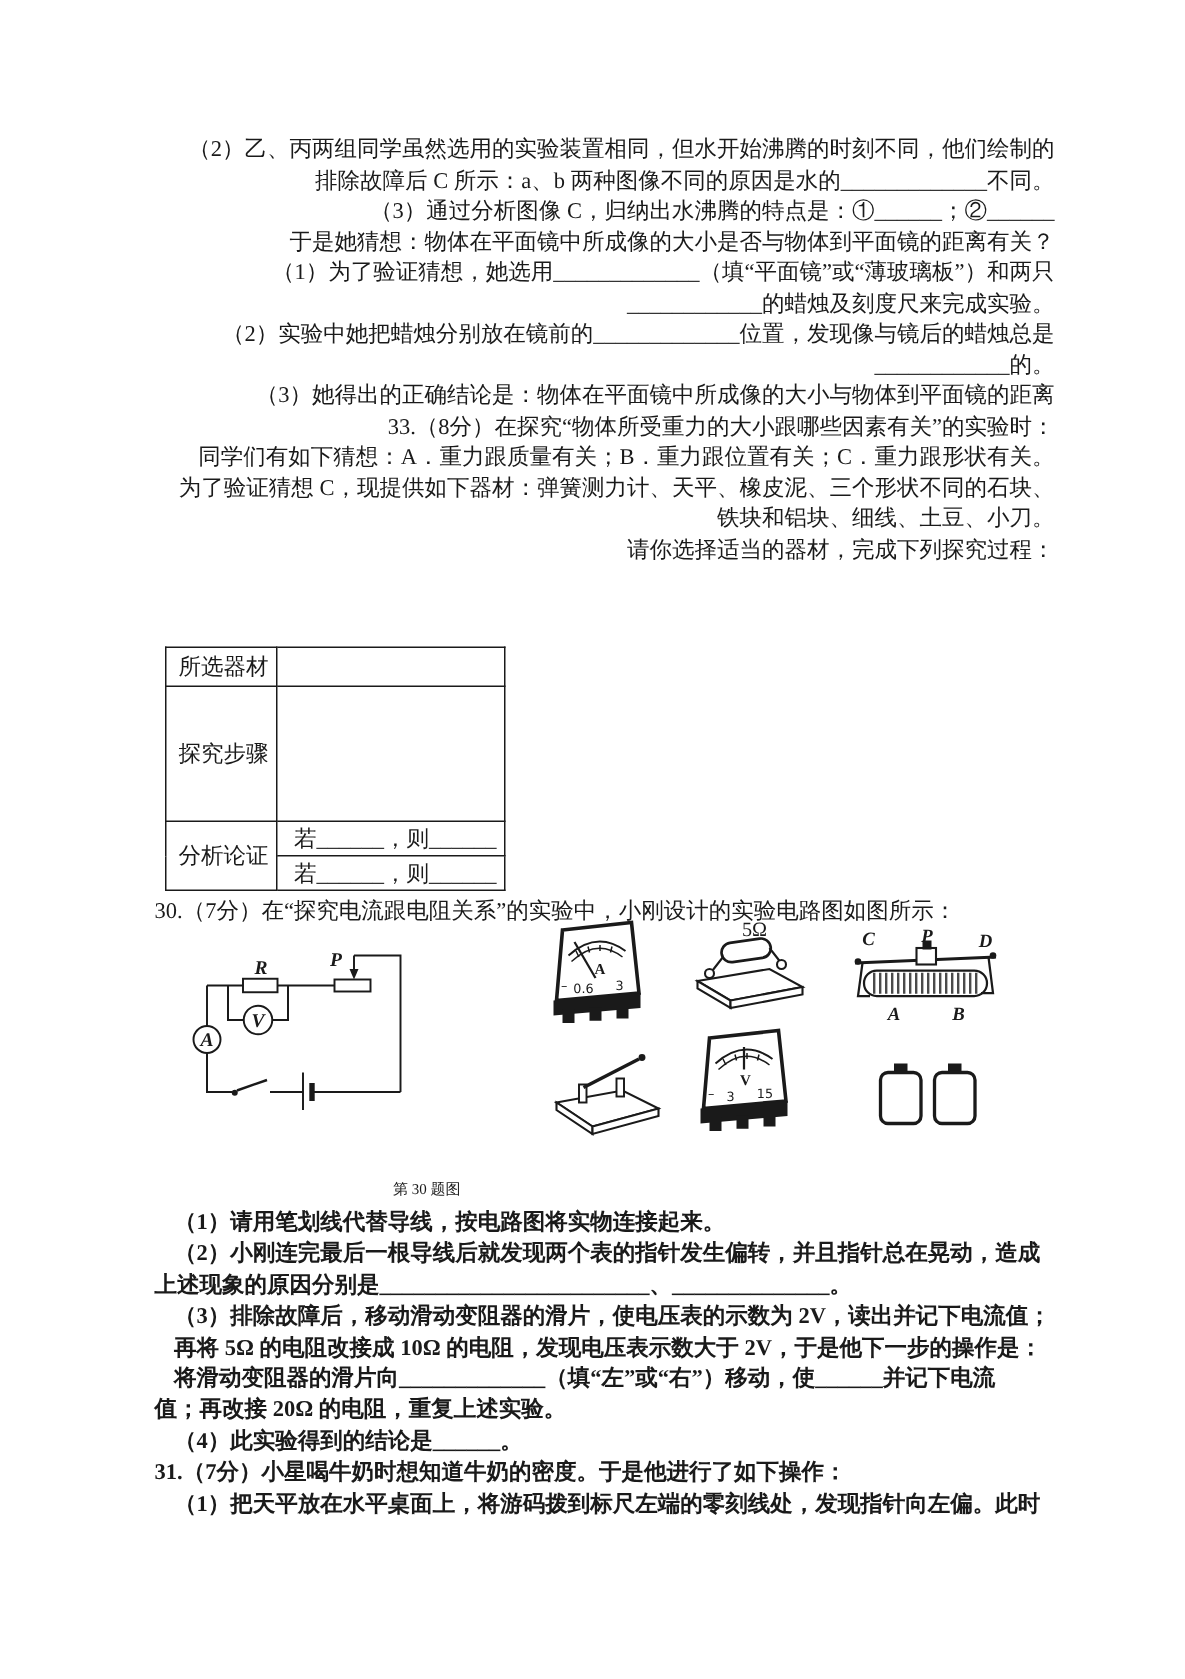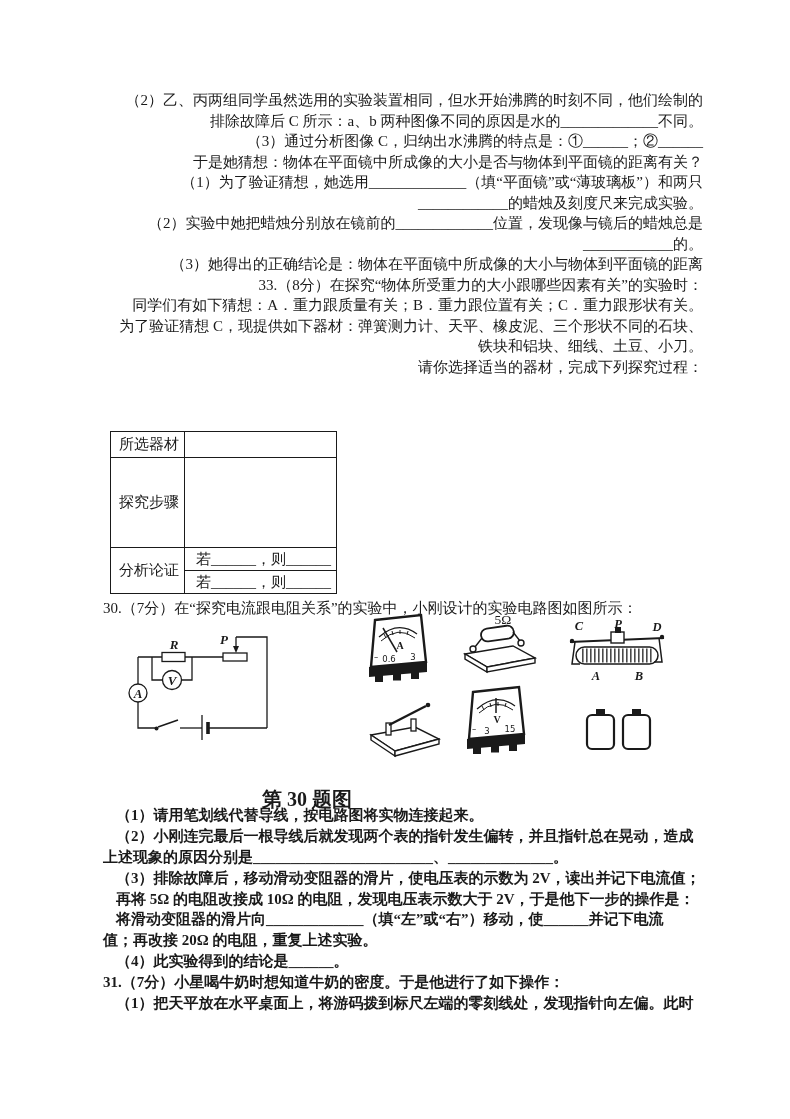--- a/index.html
+++ b/index.html
@@ -28,21 +28,21 @@
 
   .fig { position:absolute; }
   #circuit   { left:110px; top:627px; }
   #ammeter   { left:366px; top:612px; }
   #resistor5 { left:458px; top:610px; }
   #rheostat  { left:567px; top:618px; }
   #switchfig { left:366px; top:696px; }
   #voltmeter { left:464px; top:684px; }
   #batteries { left:584px; top:704px; }
 
-  #figcaption { position:absolute; left:262px; top:786px; font-size:20px; white-space:nowrap;font-weight:bold; }
+  #figcaption { position:absolute; left:262px; top:786px; font-size:10px; white-space:nowrap; }
 
   svg text { fill:#1a1a1a; }
   .lbl-it { font:italic bold 13px "Liberation Serif","DejaVu Serif",serif; }
   .lbl-it12 { font:italic bold 12.5px "Liberation Serif","DejaVu Serif",serif; }
   .dial { font:bold 10px "Liberation Serif","DejaVu Serif",serif; }
   .scale { font:8.5px "DejaVu Sans",sans-serif; }
   .ohm { font:13.5px "Liberation Serif","DejaVu Serif",serif; }
 </style>
 </head>
 <body>

